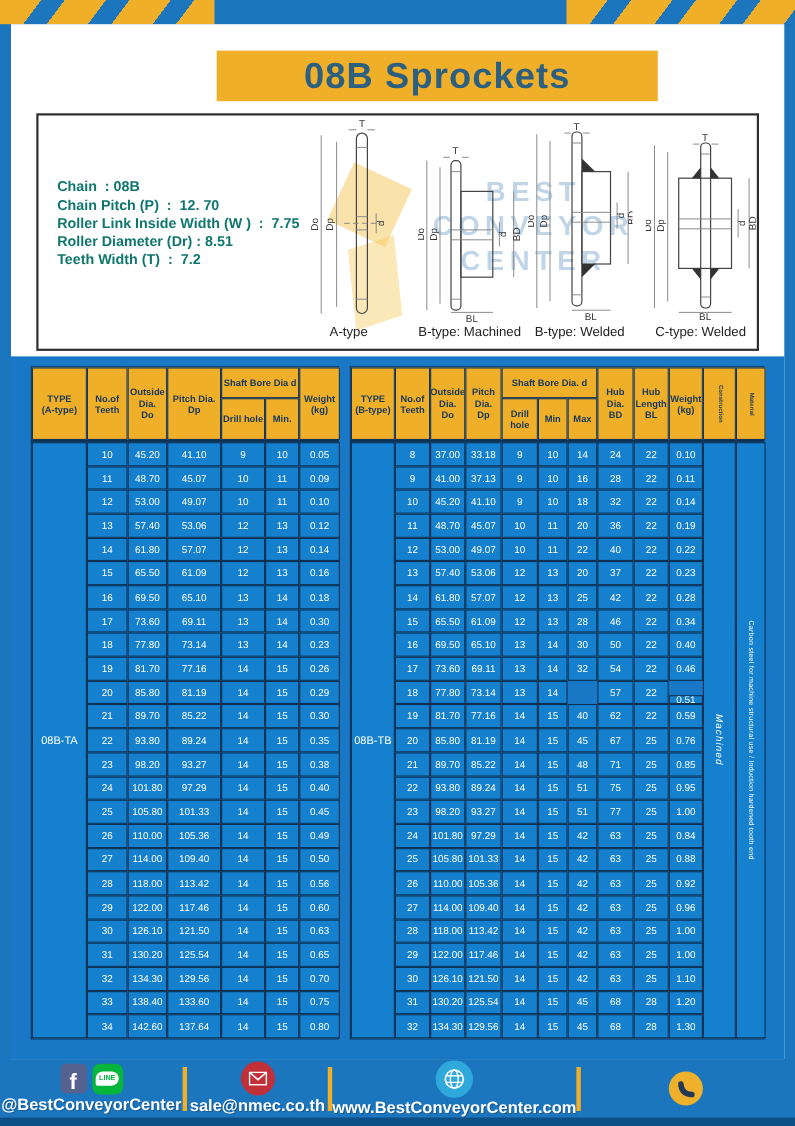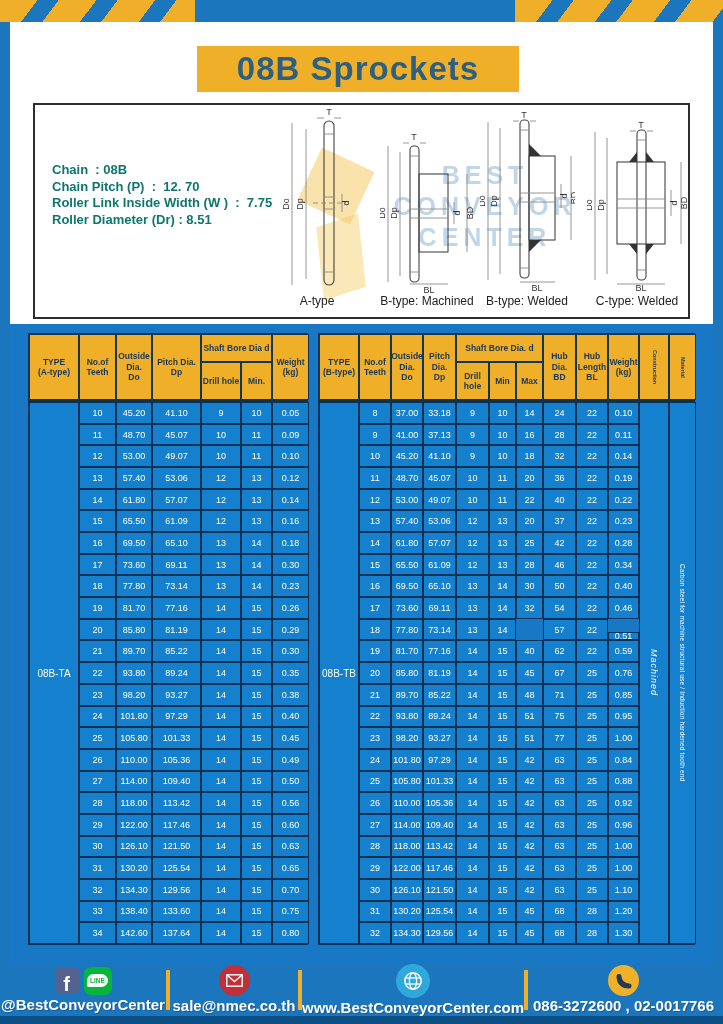--- a/index.html
+++ b/index.html
@@ -9,21 +9,21 @@
   
   .hazard{position:absolute;top:0;left:0;width:723px;height:22px;background:#1B76BE}
   .stripes{position:absolute;top:0;height:22px;
            background:repeating-linear-gradient(127deg,#F0AF29 0 30px,#1B76BE 30px 47px)}
   .stripes.left{left:0;width:195px}
   .stripes.right{left:515px;width:208px}
 
   
   .panel{position:absolute;left:10px;top:22px;width:703px;height:941px;background:#ffffff}
 
-  .banner{position:absolute;left:187px;top:24px;width:322px;height:46px;background:#F0AF29;
+  .banner{position:absolute;left:187px;top:24px;width:401px;height:46px;background:#F0AF29;
           display:flex;align-items:center;justify-content:center}
   .banner-title{font-size:33px;font-weight:bold;color:#2D6080;letter-spacing:1px}
 
   
   .drawbox{position:absolute;left:23px;top:81px;width:653px;height:212px;
            border:2px solid #2e2e2e;background:#fff;overflow:hidden}
   .specs{position:absolute;left:17px;top:58px;display:flex;flex-direction:column;gap:3px;z-index:3}
   .spec-line{font-size:13px;font-weight:bold;color:#0f766e;line-height:13.5px;white-space:pre}
 
   .wm-shape{position:absolute;background:rgba(246,199,86,.5);z-index:1}
@@ -103,20 +103,21 @@
       <div class="wm-line">BEST</div>
       <div class="wm-line">CONVEYOR</div>
       <div class="wm-line">CENTER</div>
     </div>
 
     <div class="specs">
       <div class="spec-line">Chain  : 08B</div>
       <div class="spec-line">Chain Pitch (P)  :  12. 70</div>
       <div class="spec-line">Roller Link Inside Width (W )  :  7.75</div>
       <div class="spec-line">Roller Diameter (Dr) : 8.51</div>
+      <div class="spec-line">Teeth Width (T)  :  7.2</div>
     </div>
 
     <div class="draw" style="left:247px;top:2px">
       <svg class="dsvg" width="70" height="185" viewBox="0 0 70 185">
         <text x="47" y="8" text-anchor="middle">T</text>
         <line x1="35" y1="11" x2="42" y2="11"></line>
           <line x1="52" y1="11" x2="59" y2="11"></line>
         <line x1="10" y1="16" x2="10" y2="178"></line>
         <text x="7" y="97" text-anchor="middle" transform="rotate(-90 7 97)">Do</text>
         <line x1="24" y1="22" x2="24" y2="172"></line>
@@ -684,17 +685,16 @@
       </div>
       <div class="flabel">www.BestConveyorCenter.com</div>
     </div>
     <div class="fdivider"></div>
     <div class="fsec fs4">
       <div class="icon-circle icon-phone">
         <svg width="22" height="22" viewBox="0 0 22 22">
           <path d="M6 6.5 q0.5 9 10 9.5" fill="none" stroke="#223A56" stroke-width="5" stroke-linecap="round"></path>
         </svg>
       </div>
-      <div class="flabel">086-3272600 , 02-0017766</div>
     </div>
   </div>
   <div class="footer-strip"></div>
 </div>
 
 </body></html>

